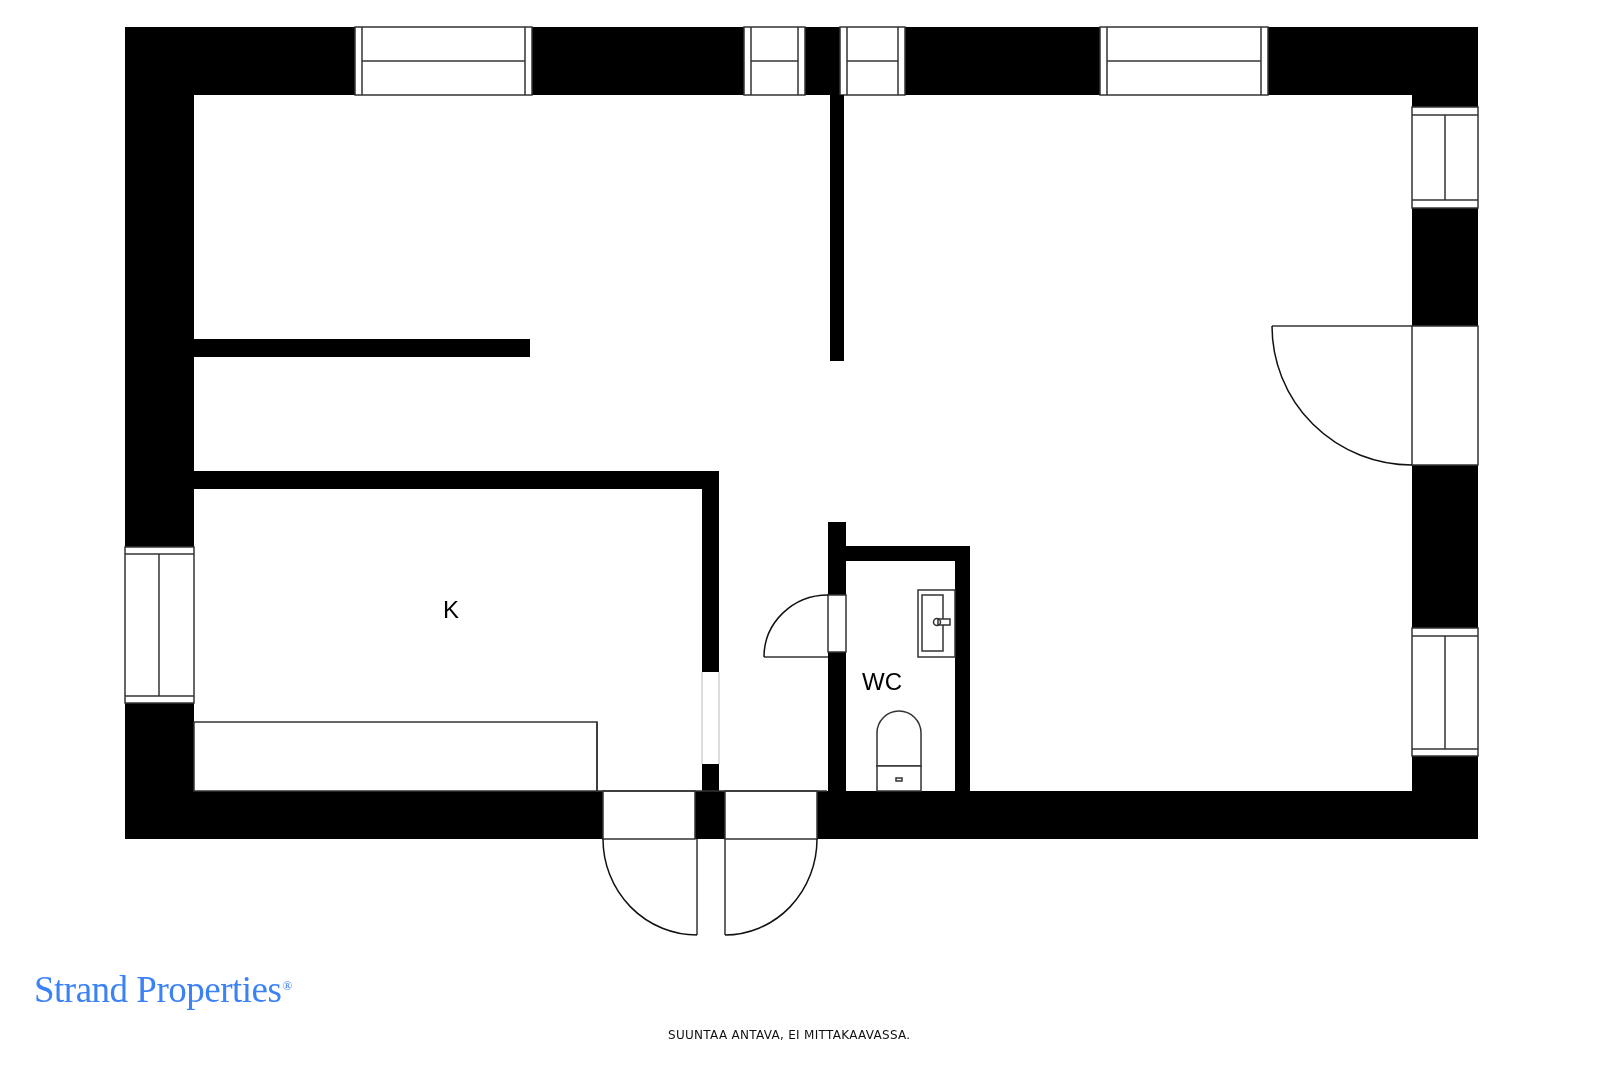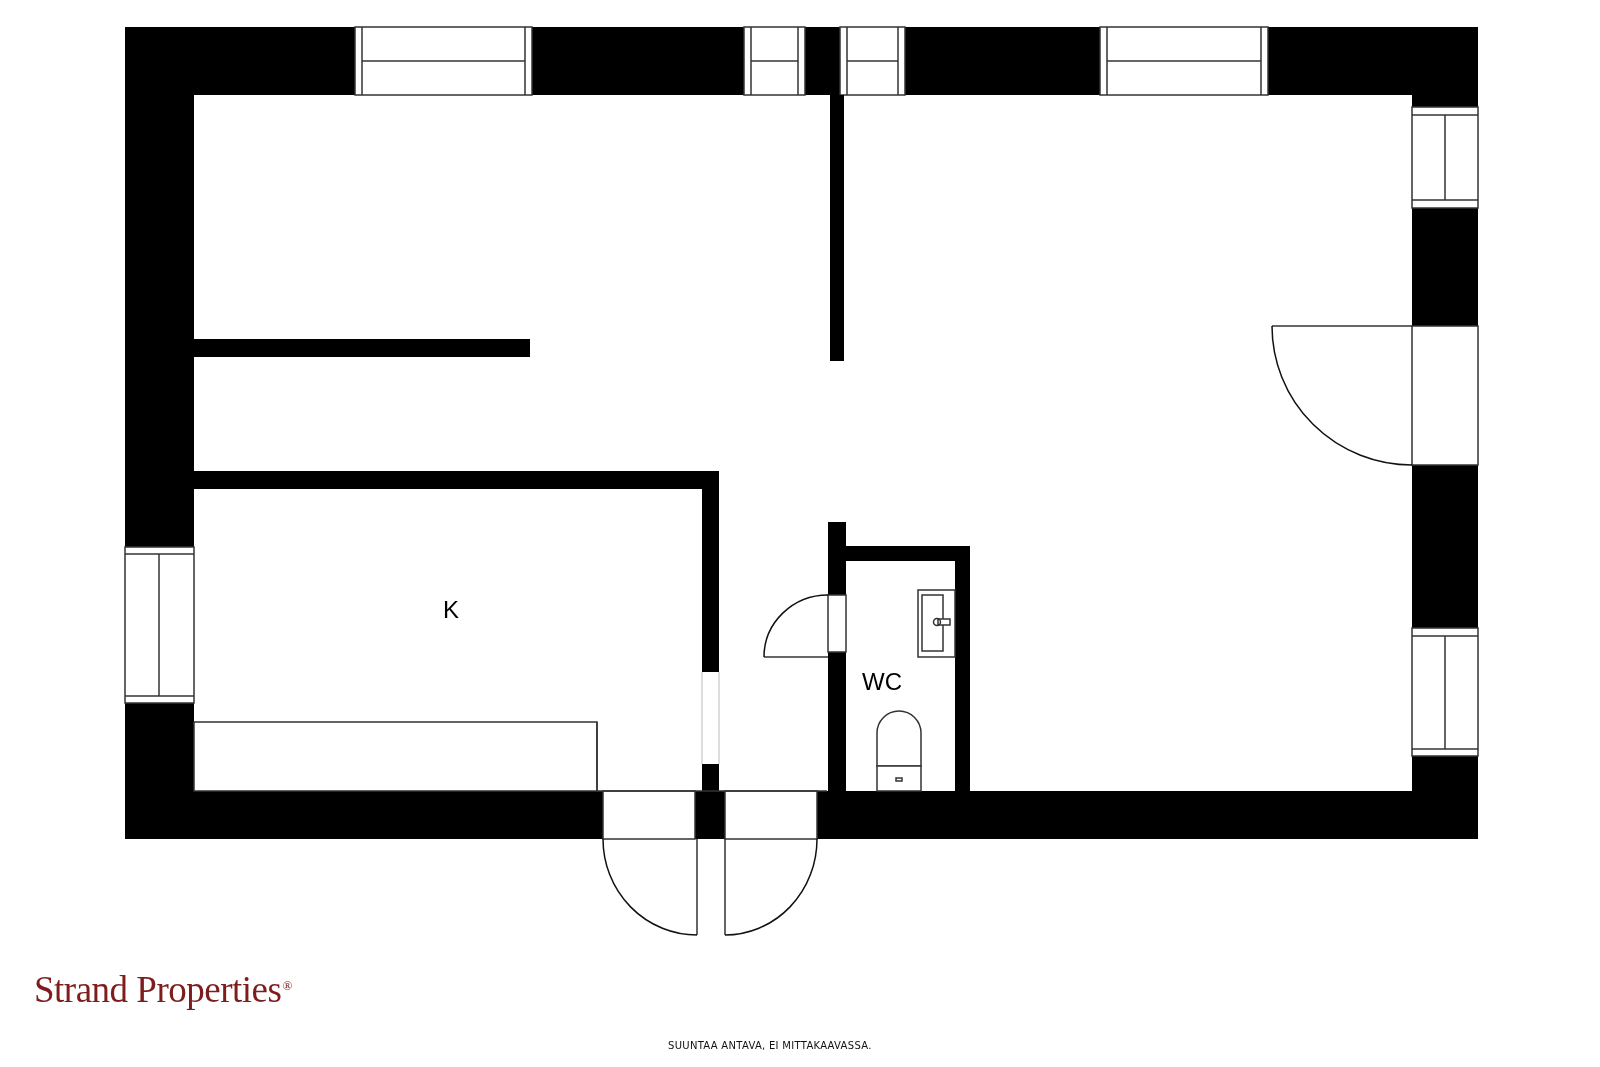--- a/index.html
+++ b/index.html
@@ -1,21 +1,21 @@
 <!DOCTYPE html>
 <html><head>
   <meta charset="utf-8">
   <style>
     html, body { margin: 0; padding: 0; background: #ffffff; }
     body { width: 1600px; height: 1067px; position: relative; overflow: hidden; }
     .plan { position: absolute; left: 0; top: 0; width: 1600px; height: 1067px; }
     .room-label { font-family: "Liberation Sans", "DejaVu Sans", sans-serif; font-size: 24px; fill: #000; }
-    .logo { position: absolute; left: 34px; top: 968px; font-family: "Liberation Serif", "DejaVu Serif", serif; font-size: 37px; color: #7f1d1d; letter-spacing: -0.5px; white-space: nowrap; }
+    .logo { position: absolute; left: 34px; top: 968px; font-family: "Liberation Serif", "DejaVu Serif", serif; font-size: 37px; color: #3b82f6; letter-spacing: -0.5px; white-space: nowrap; }
     .logo sup { font-size: 13px; vertical-align: top; position: relative; top: 10px; margin-left: 1px; }
-    .disclaimer { position: absolute; left: 668px; top: 1028px; font-family: "DejaVu Sans", "Liberation Sans", sans-serif; font-size: 10px; color: #111; letter-spacing: 0.3px; white-space: nowrap; margin-top: 12px; }
+    .disclaimer { position: absolute; left: 668px; top: 1028px; font-family: "DejaVu Sans", "Liberation Sans", sans-serif; font-size: 12px; color: #111; letter-spacing: 0.3px; white-space: nowrap; }
     .wall { fill: #000; }
     .line { fill: none; stroke: #333; stroke-width: 1.5; }
     .thin { fill: #fff; stroke: #333; stroke-width: 1.5; }
     .arc { fill: none; stroke: #111; stroke-width: 1.5; }
   </style>
 </head>
 <body>
 
 <svg class="plan" viewBox="0 0 1600 1067" xmlns="http://www.w3.org/2000/svg">
 

